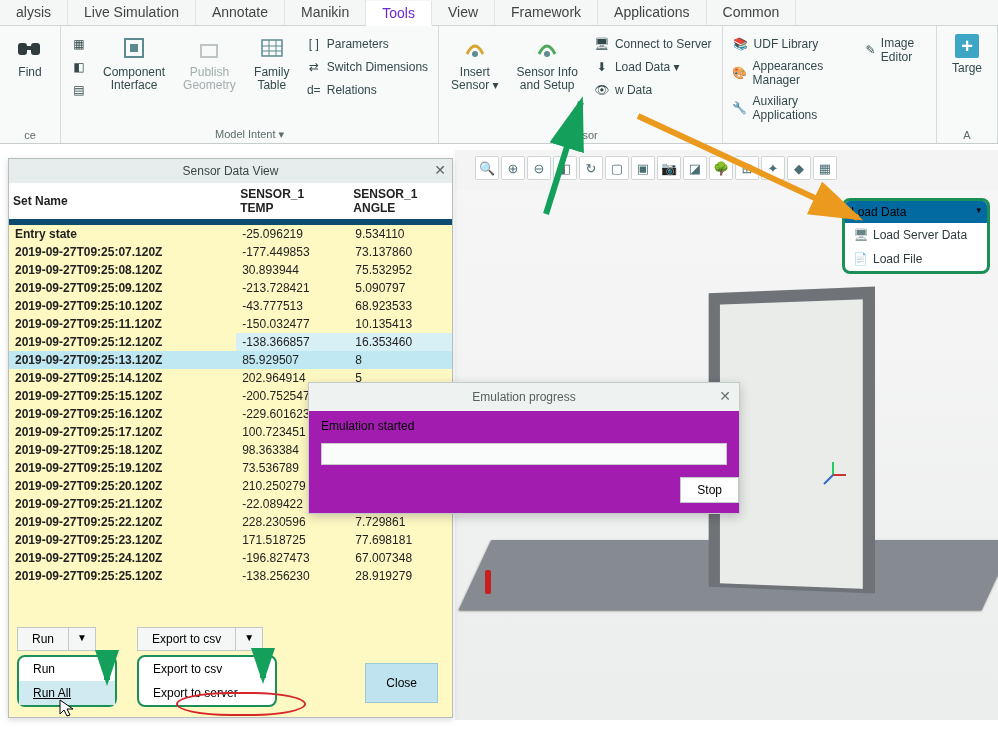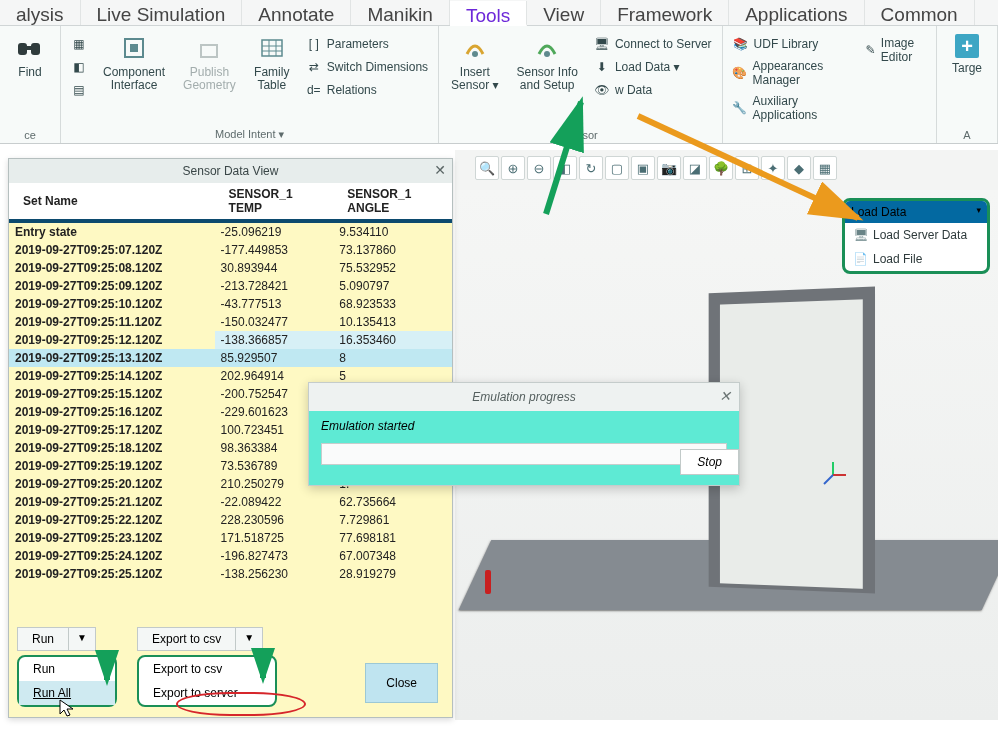--- a/index.html
+++ b/index.html
@@ -1,19 +1,19 @@
 <!DOCTYPE html>
 <html><head>
 <meta charset="utf-8">
 <style>
 * { box-sizing: border-box; font-family: "Segoe UI", Arial, sans-serif; }
 body { margin: 0; padding: 0; width: 998px; height: 738px; overflow: hidden; background: #fff; position: relative; }
 
 
-.ribbon-tabs { display:flex; height:26px; background:#f5f6f6; border-bottom:1px solid #d0d5d6; font-size:19px; color:#444; }
+.ribbon-tabs { display:flex; height:26px; background:#f5f6f6; border-bottom:1px solid #d0d5d6; font-size:14px; color:#444; }
 .ribbon-tab { padding: 4px 16px; border-right:1px solid #e1e4e4; cursor:default; }
 .ribbon-tab.active { background:#fff; color:#6d28d9; border-bottom:2px solid #fff; position:relative; top:1px; }
 
 
 .ribbon { display:flex; height:118px; background:#f7faf9; border-bottom:1px solid #c8cdce; }
 .rgroup { display:flex; flex-direction:column; border-right:1px solid #d6dbdb; padding:4px 6px 0 6px; }
 .rgroup .body { display:flex; flex:1; gap:6px; align-items:flex-start; }
 .rgroup .title { text-align:center; font-size:11px; color:#5e6b6c; padding:2px 0; }
 .rbtn { display:flex; flex-direction:column; align-items:center; justify-content:flex-start; padding:4px 6px; font-size:12px; color:#33494c; text-align:center; min-width:48px; }
 .rbtn .icon { width:28px; height:28px; margin-bottom:4px; display:flex; align-items:center; justify-content:center; }
@@ -35,41 +35,41 @@
 
 .vpbar { position:absolute; left:20px; top:6px; height:26px; display:flex; gap:2px; }
 .vpbtn { width:24px; height:24px; background:#fff; border:1px solid #cfd6d5; border-radius:2px; display:flex; align-items:center; justify-content:center; font-size:13px; color:#4b6e74; }
 
 
 .panel-sdv { position:absolute; left:8px; top:158px; width:445px; height:560px; background:#fef9c3; border:1px solid #b5bfbf; box-shadow:0 2px 6px rgba(0,0,0,.15); display:flex; flex-direction:column; }
 .panel-sdv .hdr { height:24px; background:#e7edec; display:flex; align-items:center; justify-content:center; font-size:12px; color:#3a4647; position:relative; }
 .panel-sdv .hdr .x { position:absolute; right:6px; top:3px; font-size:14px; color:#5a6565; cursor:pointer; }
 .sdv-table { flex:1; overflow:auto; font-size:12px; color:#222; }
 .sdv-table table { width:100%; border-collapse:collapse; }
-.sdv-table th { text-align:left; padding:4px 14px; font-size:12px; font-weight:bold; border-bottom:4px solid #0c4a6e; background:#fff; }
+.sdv-table th { text-align:left; padding:4px 4px; font-size:12px; font-weight:bold; border-bottom:6px solid #0c4a6e; background:#fff; }
 .sdv-table td { padding:2px 6px; white-space:nowrap; }
 .sdv-table tr.sel { background:#bfe8f2; }
 .sdv-table td:first-child { font-weight:bold; }
 .sdv-table tbody tr:nth-child(7) td:nth-child(2),
 .sdv-table tbody tr:nth-child(7) td:nth-child(3) { background:#d7f0f6; }
 
 .sdv-bottom { padding:10px 8px; display:flex; gap:20px; align-items:flex-start; }
 .splitbtn { display:flex; }
 .sb-main { background:#f4f7f6; border:1px solid #c2cac9; padding:4px 14px; font-size:12px; border-right:none; }
 .sb-drop { background:#f4f7f6; border:1px solid #c2cac9; padding:4px 8px; font-size:10px; }
 .menu { margin-top:4px; border:2px solid #1a8f57; border-radius:8px; background:#fff; font-size:12px; }
 .menu div { padding:5px 14px; }
 .menu div.sel { background:#cfeaf1;text-decoration:underline; }
 .close-btn { position:absolute; right:14px; bottom:14px; background:#bfe4f0; border:1px solid #9cc8d5; padding:12px 20px; font-size:12px; }
 
 
 .export-circle { border:2px solid #d6262b; border-radius:50%/60%; position:absolute; left:176px; top:692px; width:130px; height:24px; pointer-events:none; }
 
 
-.emu { position:absolute; left:308px; top:382px; width:432px; height:104px; background:#5eead4; border:1px solid #c4cccb; box-shadow:0 3px 10px rgba(0,0,0,.2);font-style:italic; }
+.emu { position:absolute; left:308px; top:382px; width:432px; height:132px; background:#a21caf; border:1px solid #c4cccb; box-shadow:0 3px 10px rgba(0,0,0,.2); }
 .emu-hdr { height:28px; background:#eef2f1; display:flex; align-items:center; justify-content:center; font-size:12px; color:#55605f; position:relative; }
 .emu-hdr .x { position:absolute; right:8px; top:5px; color:#6a7473; font-size:14px; }
 .emu-body { padding:8px 12px; font-size:12px; }
 .emu-body .bar { margin-top:10px; height:22px; border:1px solid #c6cdcc; background:#fafbfb; }
 .emu-stop { position:absolute; right:0; bottom:10px; border:1px solid #c2cac9; padding:5px 16px; background:#fff; font-size:12px; }
 
 
 .load-dd { position:absolute; right:8px; top:198px; width:148px; background:#fff; border:3px solid #1a8f57; border-radius:8px; overflow:hidden; font-size:12px; }
 .load-dd .hdr2 { background:#0369a1; padding:4px 6px; position:relative; }
 .load-dd .hdr2::after { content:"▾"; position:absolute; right:6px; font-size:9px; }

